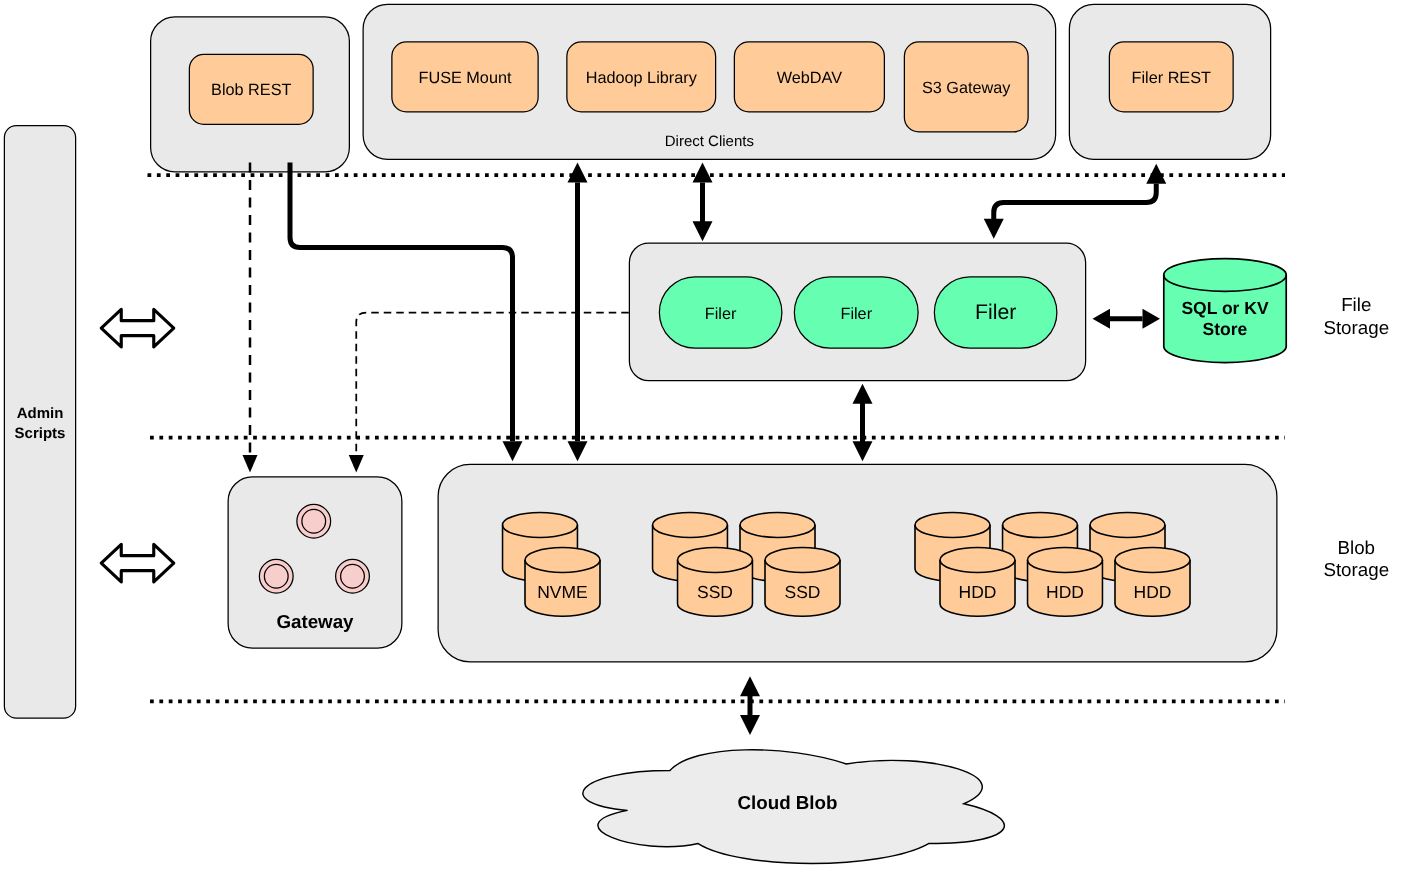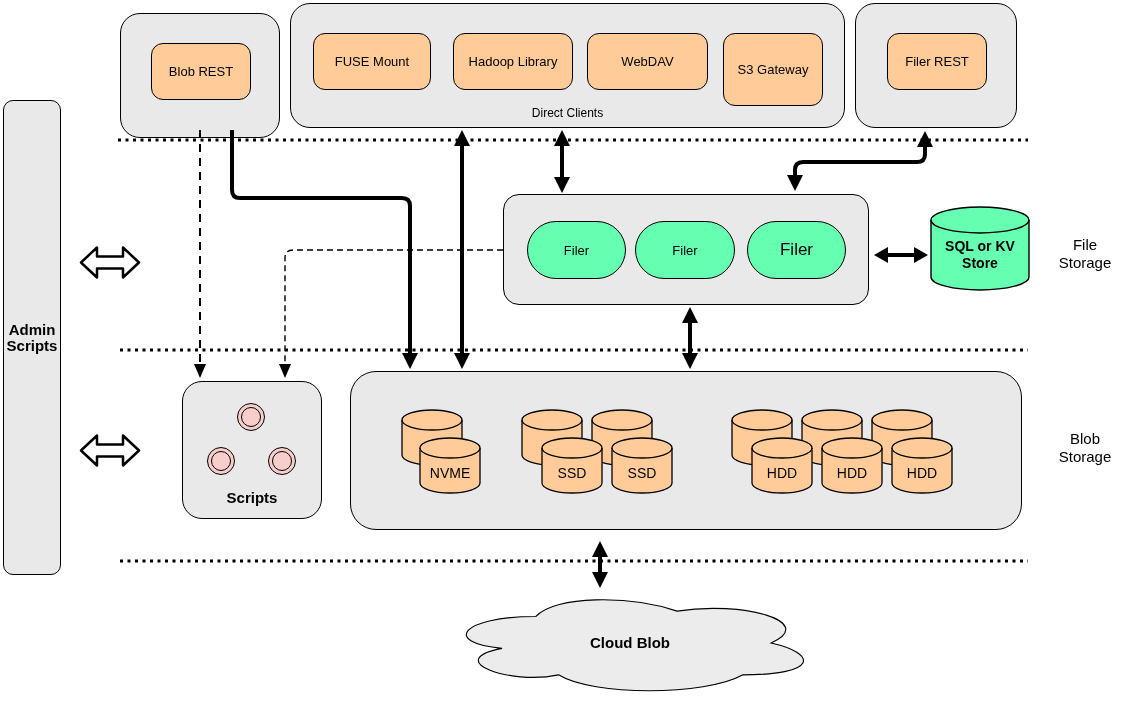--- a/index.html
+++ b/index.html
@@ -11,21 +11,21 @@
   .chip{position:absolute;background:#FFCC99;border:1px solid #000;border-radius:12px;
         display:flex;align-items:center;justify-content:center;font-size:13px;box-sizing:border-box;}
   .chip.green{background:#66FFB2;border-radius:29px;}
   .chip.big-text{font-size:17px;}
 
   .group-caption{position:absolute;left:0;right:0;bottom:7px;text-align:center;font-size:12px;}
 
   .layer-label{position:absolute;width:70px;text-align:center;font-size:15px;line-height:18px;}
 
   .admin-label{position:absolute;inset:0;display:flex;align-items:center;justify-content:center;
-               text-align:center;font-weight:bold;font-size:15px;line-height:16px;padding:0 6px;}
+               text-align:center;font-weight:bold;font-size:12px;line-height:16px;padding:0 6px;}
 
   .cyl{position:absolute;width:62px;height:58px;}
   .cyl svg{position:absolute;left:0;top:0;}
   .cyl-label{position:absolute;left:0;right:0;top:29px;text-align:center;font-size:14px;}
 
   .sql-cyl{position:absolute;width:100px;height:88px;}
   .sql-label{position:absolute;left:0;right:0;top:33px;text-align:center;font-weight:bold;
              font-size:14px;line-height:17px;}
 
   .mnode{position:absolute;width:28px;height:28px;border:1.5px solid #000;border-radius:50%;
@@ -108,21 +108,21 @@
   <div class="group r20" style="left:182px;top:381px;width:140px;height:138px;">
     <div class="mnode" style="left:54px;top:21px;">
       <div class="mnode-inner"></div>
     </div>
     <div class="mnode" style="left:24px;top:65px;">
       <div class="mnode-inner"></div>
     </div>
     <div class="mnode" style="left:85px;top:65px;">
       <div class="mnode-inner"></div>
     </div>
-    <div class="masters-caption">Scripts</div>
+    <div class="masters-caption">Gateway</div>
   </div>
 
   <div class="group r26" style="left:350px;top:371px;width:672px;height:159px;">
 
     <div class="cyl" style="left:50px;top:36px;">
       <svg width="62" height="58" viewBox="0 0 62 58">
           <path d="M1 12 a30 10 0 0 1 60 0 l0 35 a30 10 0 0 1 -60 0 z" fill="#FFCC99" stroke="#000" stroke-width="1.3"></path>
           <path d="M61 12 a30 10 0 0 1 -60 0" fill="none" stroke="#000" stroke-width="1.3"></path>
         </svg>
     </div>

